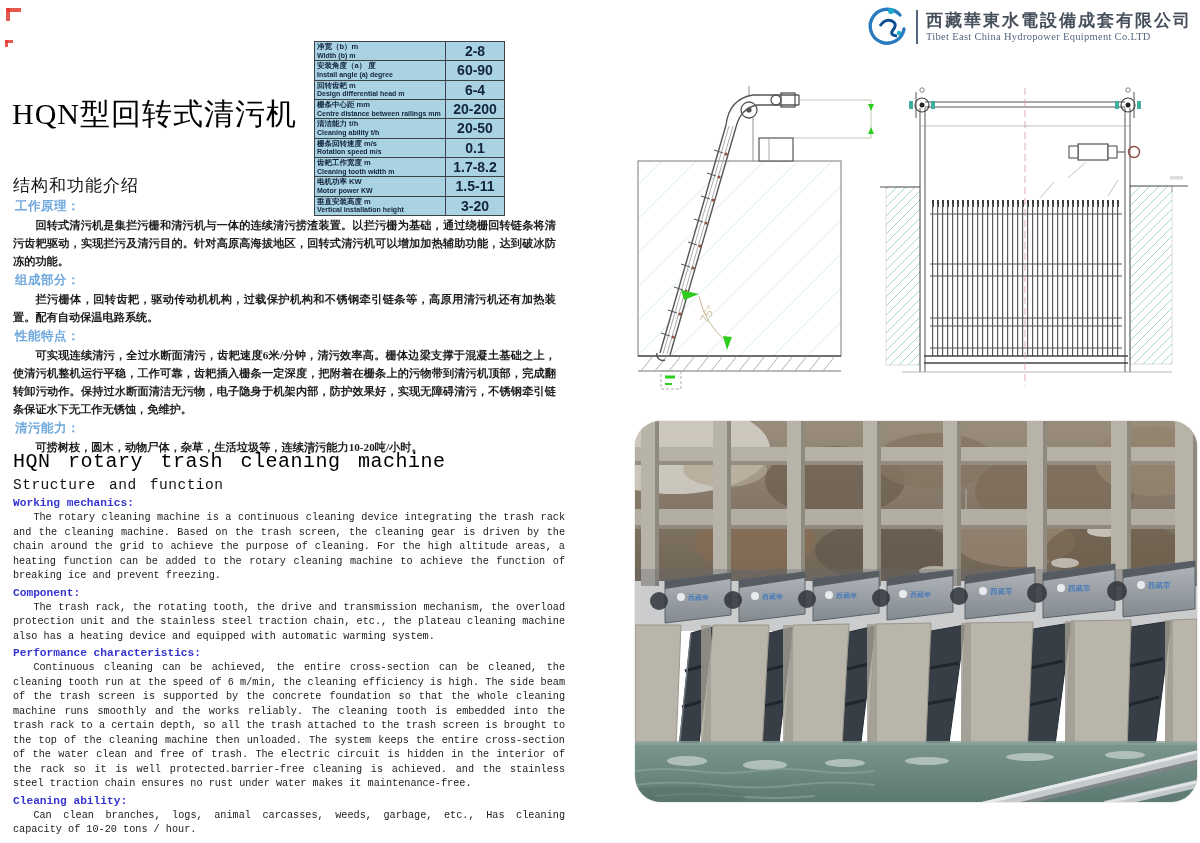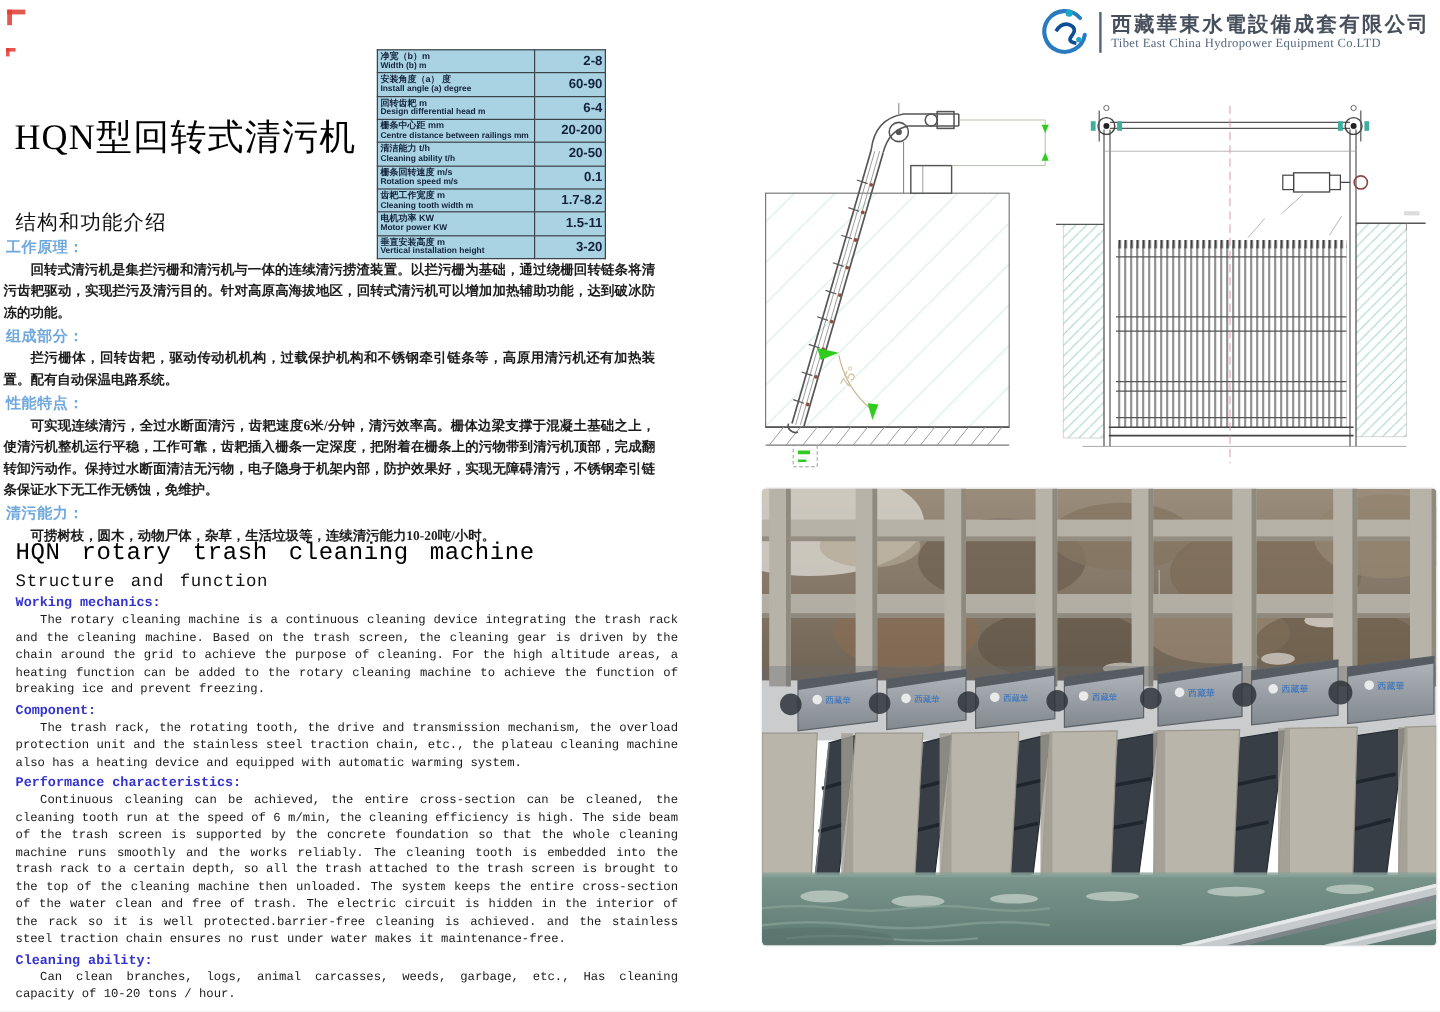--- a/index.html
+++ b/index.html
@@ -14,42 +14,42 @@
   .hdr-zh{font-family:"Liberation Serif",serif;font-weight:700;font-size:17px;
           color:#474f5c;letter-spacing:2px;white-space:nowrap;}
   .hdr-en{font-family:"Liberation Serif",serif;font-size:10.5px;color:#55677e;
           letter-spacing:.3px;white-space:nowrap;margin-top:1px;}
   
   .spec{position:absolute;left:314px;top:41px;width:191px;border-collapse:collapse;
         background:#a9d3e2;}
   .spec td{border:1px solid #3c4248;padding:1px 2px;vertical-align:middle;}
   .spec .lab-zh{font-size:7.5px;font-weight:700;color:#13233d;line-height:1.15;}
   .spec .lab-en{font-size:7px;font-weight:700;color:#13233d;line-height:1.1;}
-  .spec .val{width:54px;text-align:right;font-size:11px;font-weight:700;color:#13233d;}
+  .spec .val{width:54px;text-align:center;font-size:14px;font-weight:700;color:#13233d;}
   
   .zh-title{position:absolute;left:12px;top:94px;font-family:"Liberation Serif",serif;
             font-size:30px;color:#000;letter-spacing:1px;}
   .zh-sec{position:absolute;left:13px;top:174px;font-family:"Liberation Serif",serif;
           font-size:17px;color:#111;letter-spacing:1px;}
-  .zh-text{position:absolute;left:3px;top:199px;width:543px;}
+  .zh-text{position:absolute;left:13px;top:199px;width:543px;}
   .zh-label{font-size:12.5px;font-weight:700;color:#6fa8dc;line-height:15px;margin:3px 0 2px 2px;
             font-family:"Liberation Serif",serif;letter-spacing:.5px;}
   .zh-text .zh-label:first-child{margin-top:0;}
   .zh-para{font-size:11.2px;color:#1c1c1c;line-height:18px;text-indent:2em;margin:0;
            text-align:justify;font-family:"Liberation Serif",serif;font-weight:bold;}
   
   .en-text{position:absolute;left:13px;top:450px;width:552px;font-family:Liberation Mono, monospace;}
   .en-title{font-size:20px;color:#000;letter-spacing:.5px;word-spacing:5px;line-height:24px;}
   .en-sub{font-size:14.5px;color:#111;letter-spacing:.5px;word-spacing:4px;line-height:18px;margin-top:2px;}
   .en-label{font-size:11.2px;font-weight:700;color:#3534d0;line-height:13px;margin:3px 0 1px;}
   .en-para{font-size:10.2px;color:#1a1a1a;line-height:14.5px;text-indent:2em;margin:0;
            text-align:justify;letter-spacing:0;}
   
   .diag{position:absolute;}
-  .photo{position:absolute;left:635px;top:407px;width:562px;height:381px;border-radius:4px;
+  .photo{position:absolute;left:635px;top:421px;width:562px;height:381px;border-radius:26px;
          overflow:hidden;box-shadow:0 0 0 1px #eee;}
 </style>
 </head>
 <body>
 
 <div class="page">
 
   <div class="mark" style="left:6px;top:8px;width:15px;height:4px;"></div>
   <div class="mark" style="left:6px;top:8px;width:4px;height:13px;"></div>
   <div class="mark" style="left:5px;top:40px;width:8px;height:3px;"></div>

